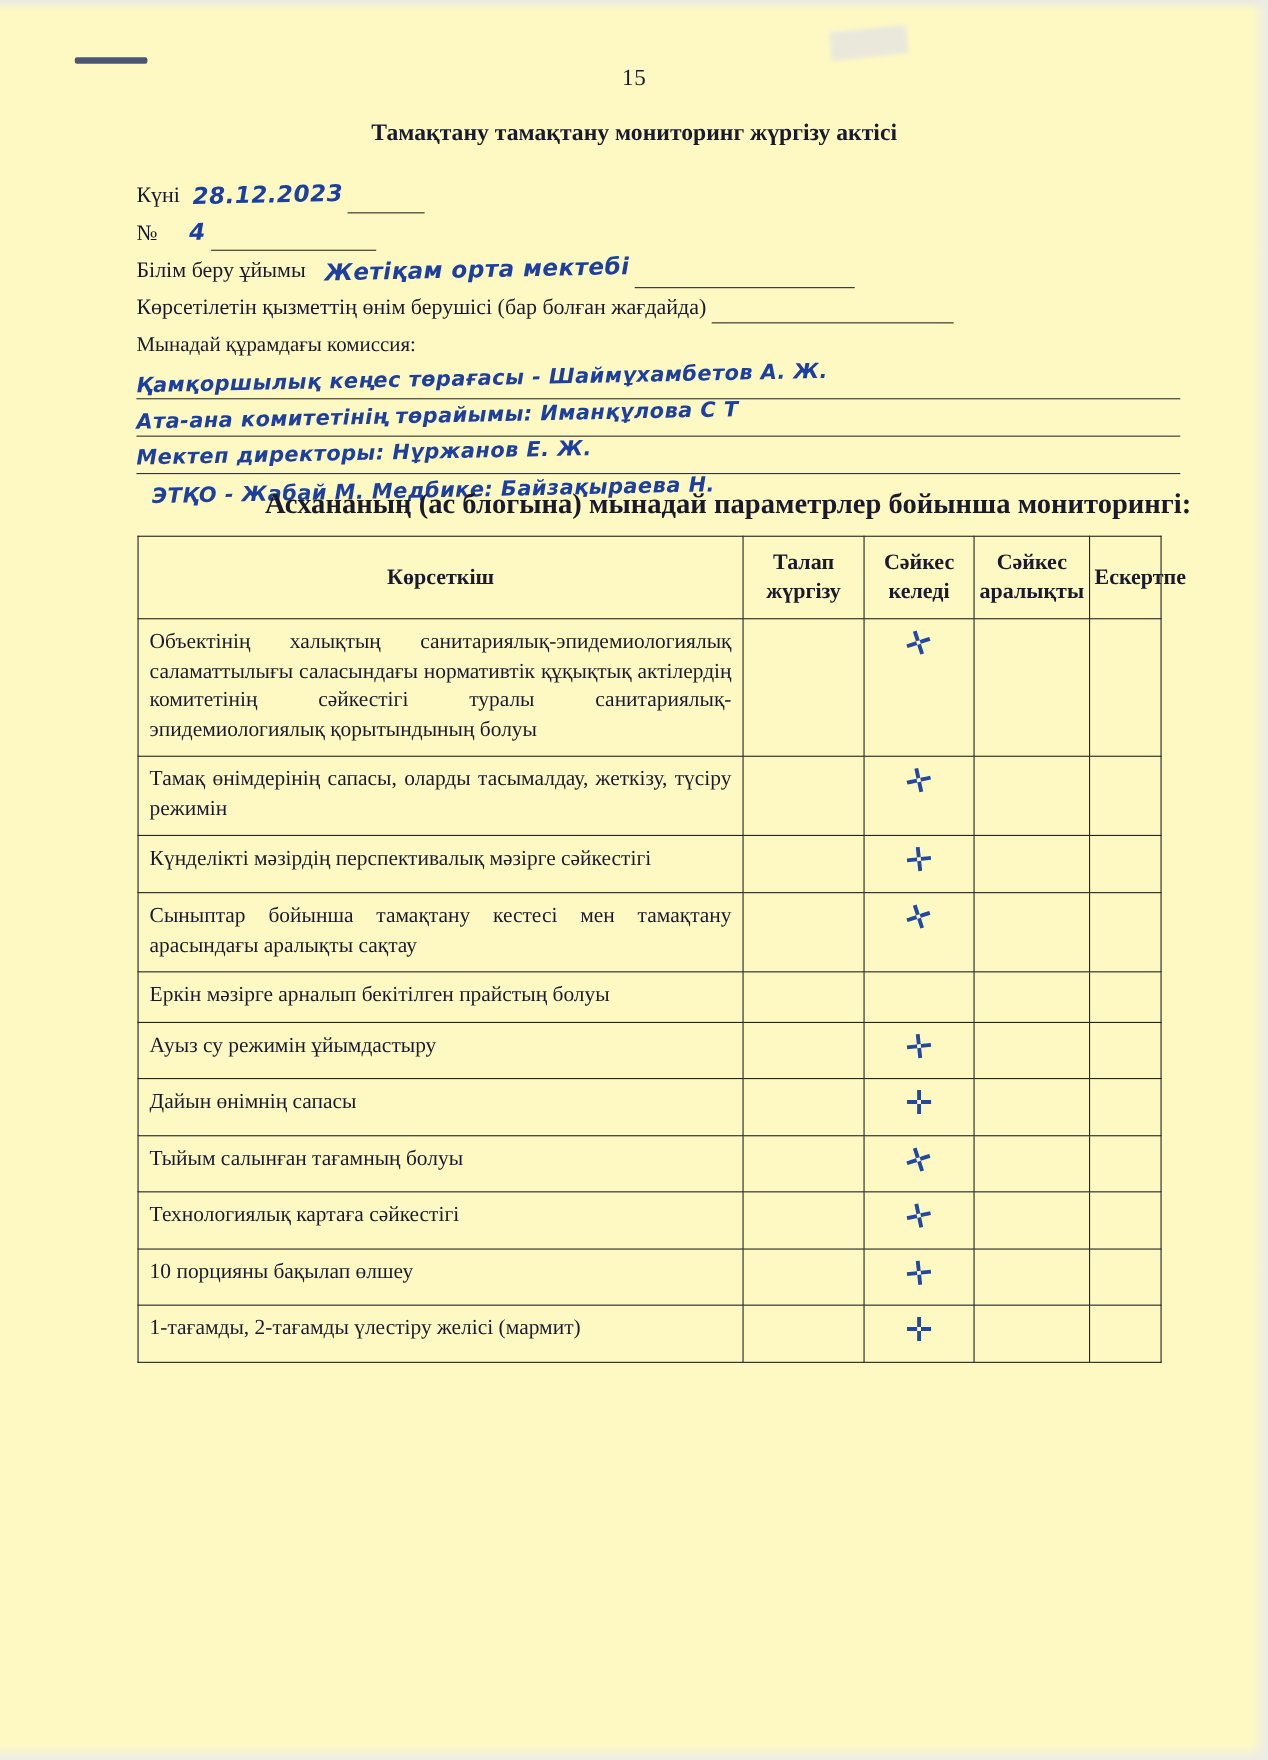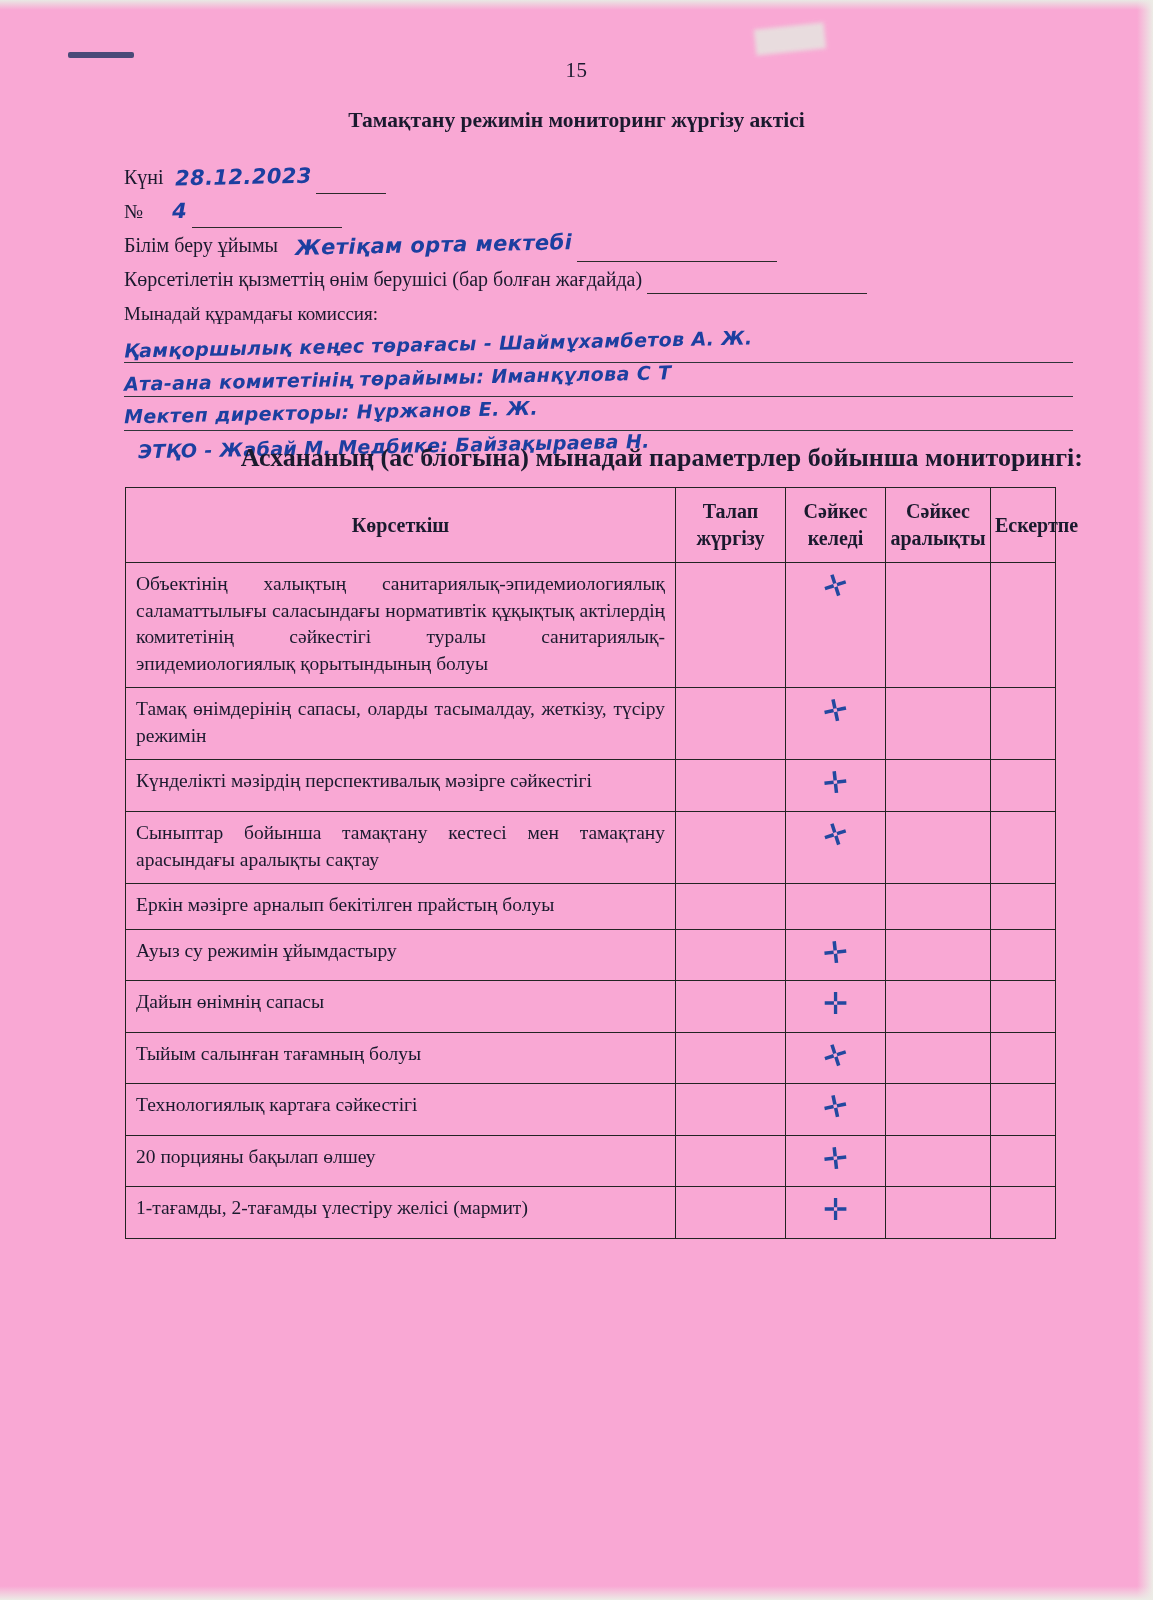--- a/index.html
+++ b/index.html
@@ -9,21 +9,21 @@
     height:1600px;
     background:#ffffff;
     font-family:"Liberation Serif", serif;
     color:#1a1a2e;
     position:relative;
     overflow:hidden;
   }
   .page{
     position:absolute;
     inset:0;
-    background:#f9a8d4;
+    background:#fef9c3;
   }
   
   .scan-edge-top{
     position:absolute;left:0;right:0;top:0;height:10px;
     background:linear-gradient(to bottom,#e9e9e4,rgba(255,255,255,0));
   }
   .scan-edge-right{
     position:absolute;top:0;bottom:0;right:0;width:16px;
     background:linear-gradient(to left,#ececE6,rgba(255,255,255,0));
   }
@@ -163,21 +163,21 @@
 <body>
 
 <div class="page">
   <div class="scan-edge-top"></div>
   <div class="scan-edge-right"></div>
   <div class="scan-edge-bottom"></div>
   <div class="smudge"></div>
   <div class="punch-mark"></div>
 
   <div class="page-number">15</div>
-  <div class="doc-title">Тамақтану режимін мониторинг жүргізу актісі</div>
+  <div class="doc-title">Тамақтану тамақтану мониторинг жүргізу актісі</div>
 
   <div class="fields">
 
     <div class="field-row">
       <span class="label">Күні</span>
       <span class="ink" style="font-size:21px;margin-left:6px;">28.12.2023</span>
       <span class="rule" style="width:70px;"></span>
     </div>
 
     <div class="field-row">
@@ -290,21 +290,21 @@
           <td class="mark"></td>
         </tr>
         <tr>
           <td class="param">Технологиялық картаға сәйкестігі</td>
           <td class="mark"></td>
           <td class="mark"><span class="check" style="transform: rotate(-12deg);">✛</span></td>
           <td class="mark"></td>
           <td class="mark"></td>
         </tr>
         <tr>
-          <td class="param">20 порцияны бақылап өлшеу</td>
+          <td class="param">10 порцияны бақылап өлшеу</td>
           <td class="mark"></td>
           <td class="mark"><span class="check" style="transform: rotate(-6deg);">✛</span></td>
           <td class="mark"></td>
           <td class="mark"></td>
         </tr>
         <tr>
           <td class="param">1-тағамды, 2-тағамды үлестіру желісі  (мармит)</td>
           <td class="mark"></td>
           <td class="mark"><span class="check" style="transform: rotate(0deg);">✛</span></td>
           <td class="mark"></td>

